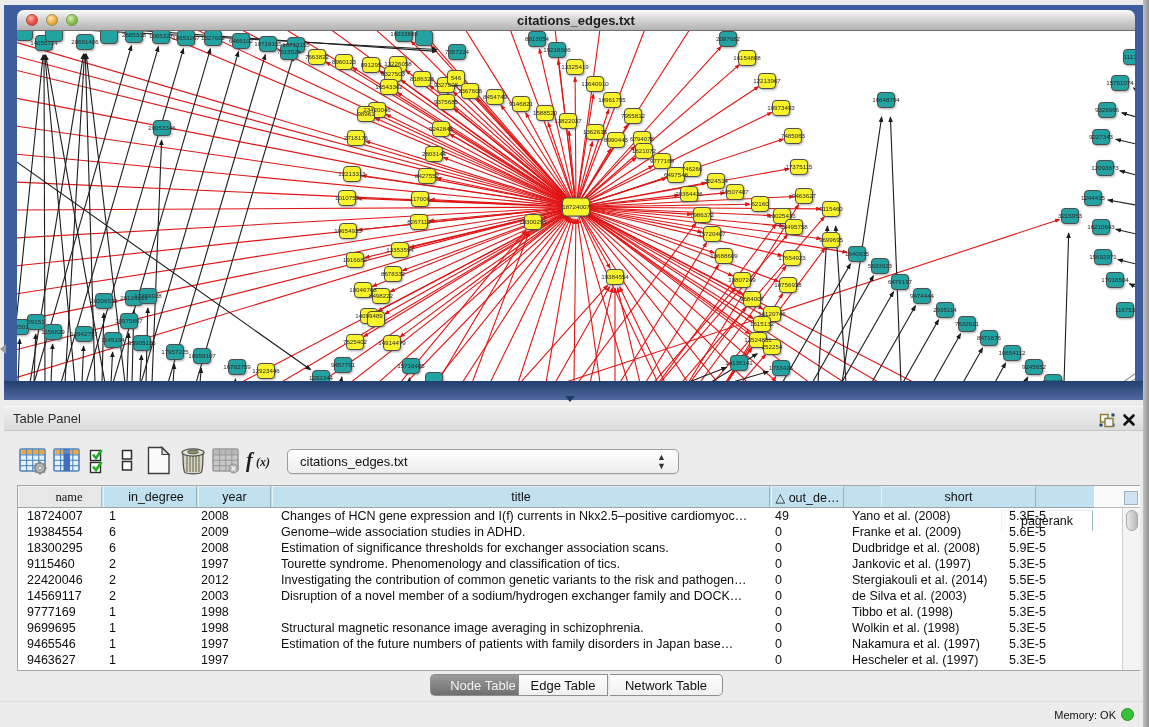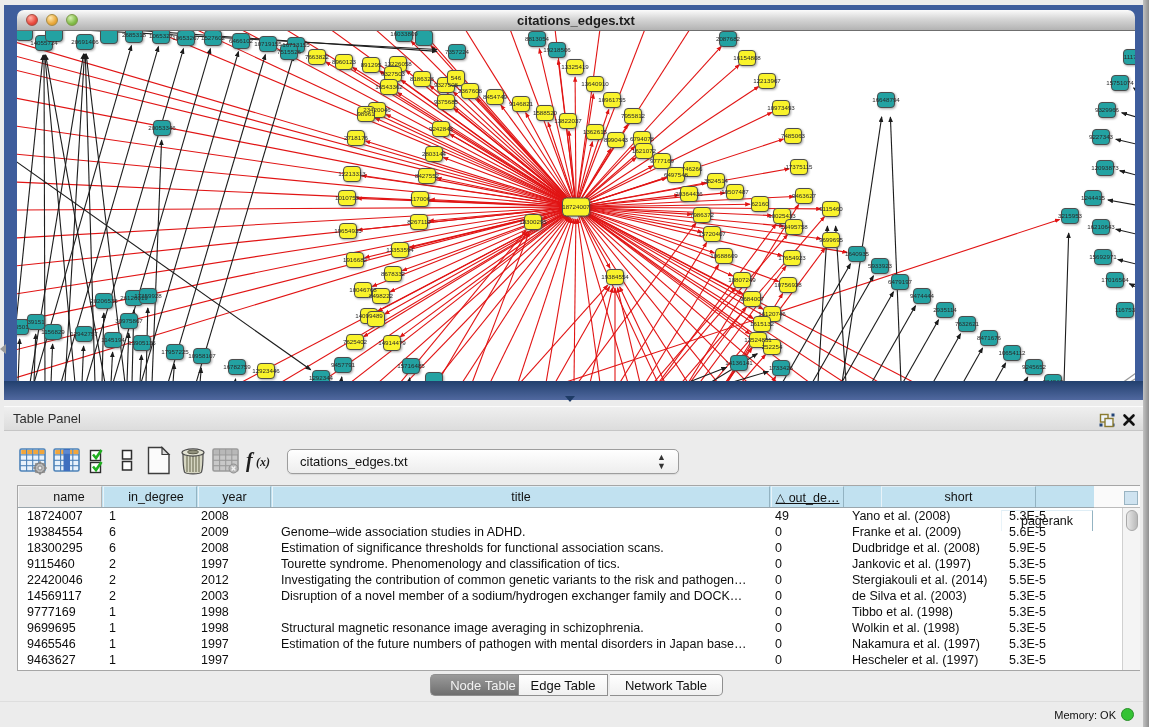--- a/index.html
+++ b/index.html
@@ -681,53 +681,54 @@
 <svg width="36" height="28" style="position:absolute;left:245px;top:447px">
     <text x="1" y="20" font-family="Liberation Serif, serif" font-style="italic" font-weight="bold" font-size="20" fill="#1d1d1d">f</text>
     <text x="11" y="19" font-family="Liberation Serif, serif" font-style="italic" font-weight="bold" font-size="12" fill="#1d1d1d">(x)</text>
   </svg>
 <div id="dropdown">
     <span class="txt">citations_edges.txt</span>
     <span class="arr">▲<br>▼</span>
   </div>
 <div id="tablebox">
   <div id="thead">
-      <div class="hc" style="left:0px;width:84px;background:#e7e7e7;border-right-color:#b3b3b3;border-top-color:#f2f2f2;border-left-color:#f5f5f5;padding-left:18px;">name</div>
+      <div class="hc" style="left:0px;width:84px;background:#e7e7e7;border-right-color:#b3b3b3;border-top-color:#f2f2f2;border-left-color:#f5f5f5;padding-left:18px;font-family:Liberation Serif, serif;">name</div>
       <div class="hc" style="left:85px;width:94px;padding-left:12px;">in_degree</div>
       <div class="hc" style="left:180px;width:73px;">year</div>
       <div class="hc" style="left:254px;width:498px;">title</div>
-      <div class="hc" style="left:753px;width:73px;text-decoration:underline;">△ out_de…</div>
+      <div class="hc" style="left:753px;width:73px;">△ out_de…</div>
       <div class="hc" style="left:827px;width:155px;margin-left:36px;">short</div>
       <div class="hc" style="left:983px;width:92px;margin-top:24px;">pagerank</div>
     </div>
   <div id="theadfill"></div>
   <div id="hcorner"></div>
   <div id="trows">
       <div class="tr">
         <span style="left:9px">18724007</span>
         <span style="left:91px">1</span>
         <span style="left:183px">2008</span>
+        <span style="left:263px">Changes of HCN gene expression and I(f) currents in Nkx2.5–positive cardiomyoc…</span>
         <span style="left:757px">49</span>
         <span style="left:834px">Yano et al. (2008)</span>
         <span style="left:991px">5.3E-5</span>
       </div>
       <div class="tr">
         <span style="left:9px">19384554</span>
         <span style="left:91px">6</span>
         <span style="left:183px">2009</span>
         <span style="left:263px">Genome–wide association studies in ADHD.</span>
         <span style="left:757px">0</span>
         <span style="left:834px">Franke et al. (2009)</span>
         <span style="left:991px">5.6E-5</span>
       </div>
       <div class="tr">
         <span style="left:9px">18300295</span>
         <span style="left:91px">6</span>
         <span style="left:183px">2008</span>
-        <span style="left:263px">Estimation of significance thresholds for functional association scans.</span>
+        <span style="left:263px">Estimation of significance thresholds for exchanger association scans.</span>
         <span style="left:757px">0</span>
         <span style="left:834px">Dudbridge et al. (2008)</span>
         <span style="left:991px">5.9E-5</span>
       </div>
       <div class="tr">
         <span style="left:9px">9115460</span>
         <span style="left:91px">2</span>
         <span style="left:183px">1997</span>
         <span style="left:263px">Tourette syndrome. Phenomenology and classification of tics.</span>
         <span style="left:757px">0</span>
@@ -766,21 +767,21 @@
         <span style="left:183px">1998</span>
         <span style="left:263px">Structural magnetic resonance image averaging in schizophrenia.</span>
         <span style="left:757px">0</span>
         <span style="left:834px">Wolkin et al. (1998)</span>
         <span style="left:991px">5.3E-5</span>
       </div>
       <div class="tr">
         <span style="left:9px">9465546</span>
         <span style="left:91px">1</span>
         <span style="left:183px">1997</span>
-        <span style="left:263px">Estimation of the future numbers of pathogen with mental disorders in Japan base…</span>
+        <span style="left:263px">Estimation of the future numbers of patients with family disorders in Japan base…</span>
         <span style="left:757px">0</span>
         <span style="left:834px">Nakamura et al. (1997)</span>
         <span style="left:991px">5.3E-5</span>
       </div>
       <div class="tr">
         <span style="left:9px">9463627</span>
         <span style="left:91px">1</span>
         <span style="left:183px">1997</span>
         <span style="left:757px">0</span>
         <span style="left:834px">Hescheler et al. (1997)</span>

